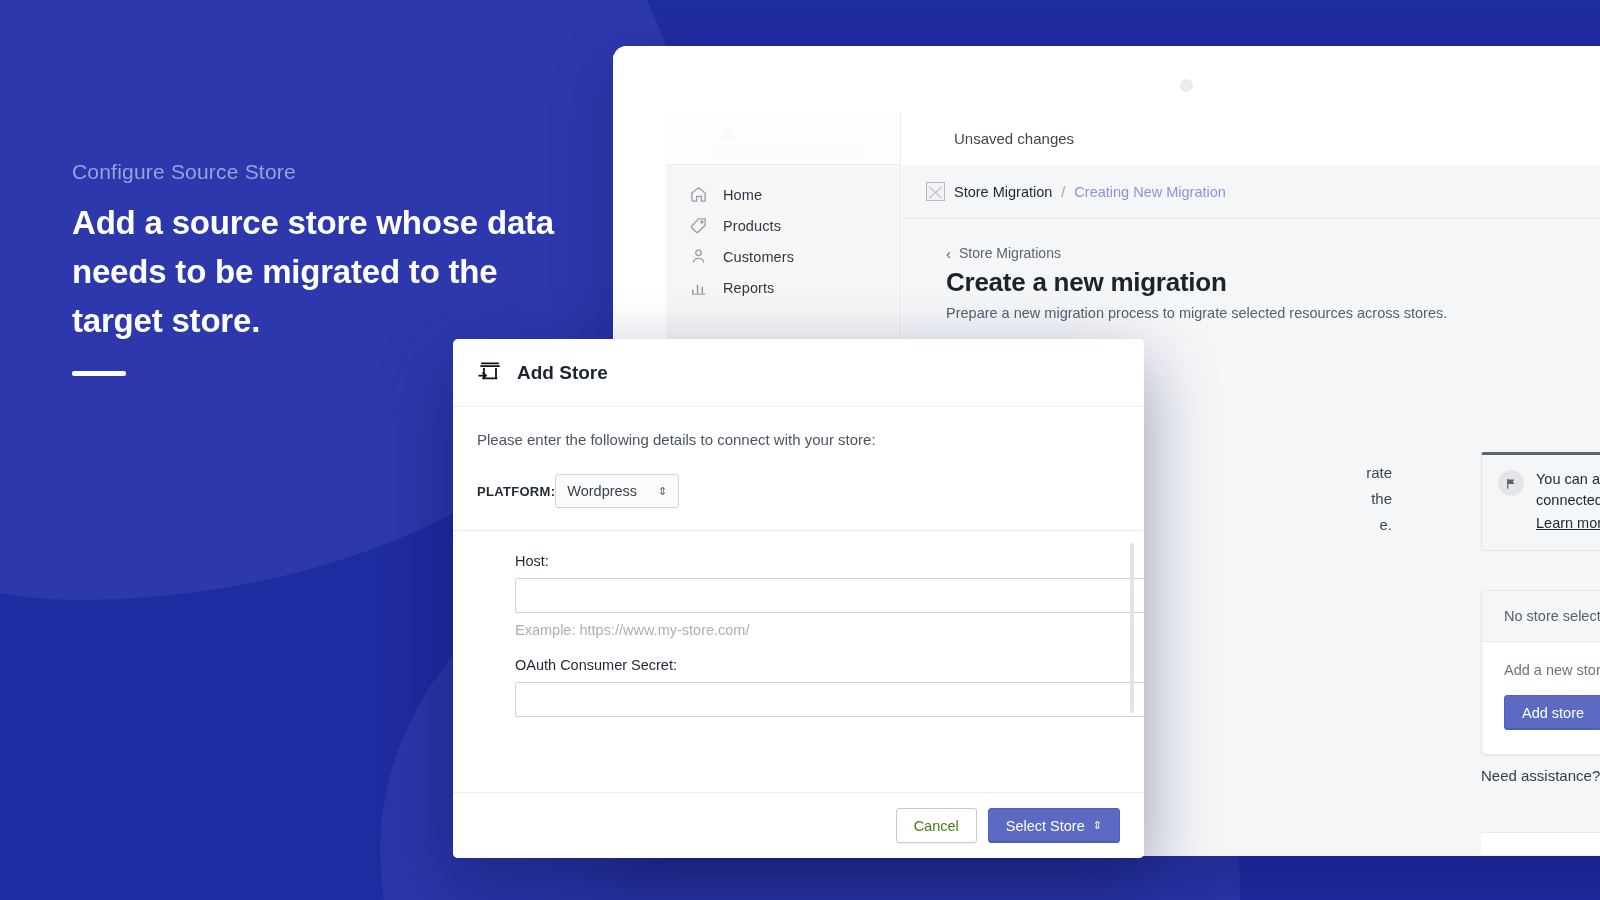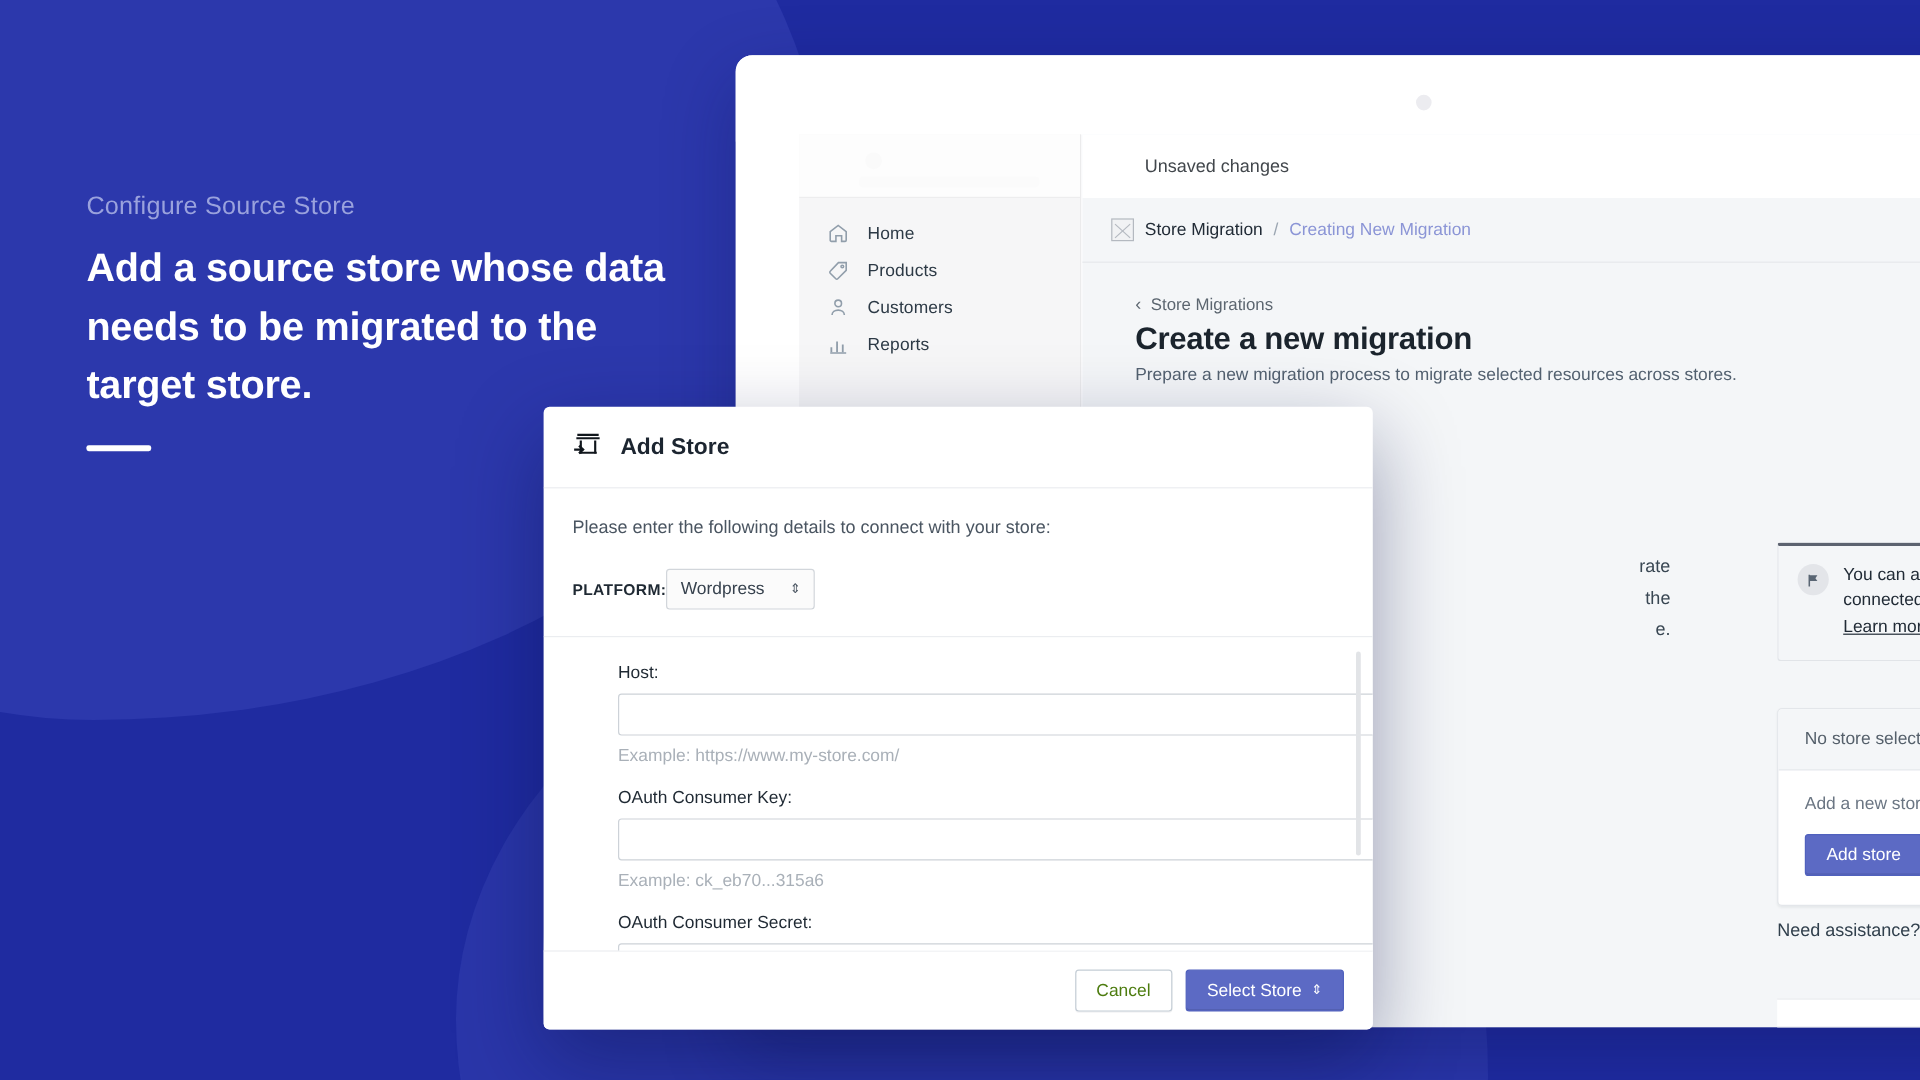--- a/index.html
+++ b/index.html
@@ -477,25 +477,20 @@
   </div>
 
   <div id="modal-scroll">
 
     <div class="field">
       <div class="field-label">Host:</div>
       <input class="field-input" type="text" placeholder="" style="">
       <div class="field-hint">Example: https://www.my-store.com/</div>
     </div>
 
-    <div class="field">
-      <div class="field-label">OAuth Consumer Key:</div>
-      <input class="field-input" type="text" placeholder="" style="">
-      <div class="field-hint">Example: ck_eb70...315a6</div>
-    </div>
 
     <div class="field">
       <div class="field-label">OAuth Consumer Secret:</div>
       <input class="field-input" type="text" placeholder="" style="">
     </div>
 
     <div id="scroll-track"></div>
   </div>
 
   <div id="modal-foot">

